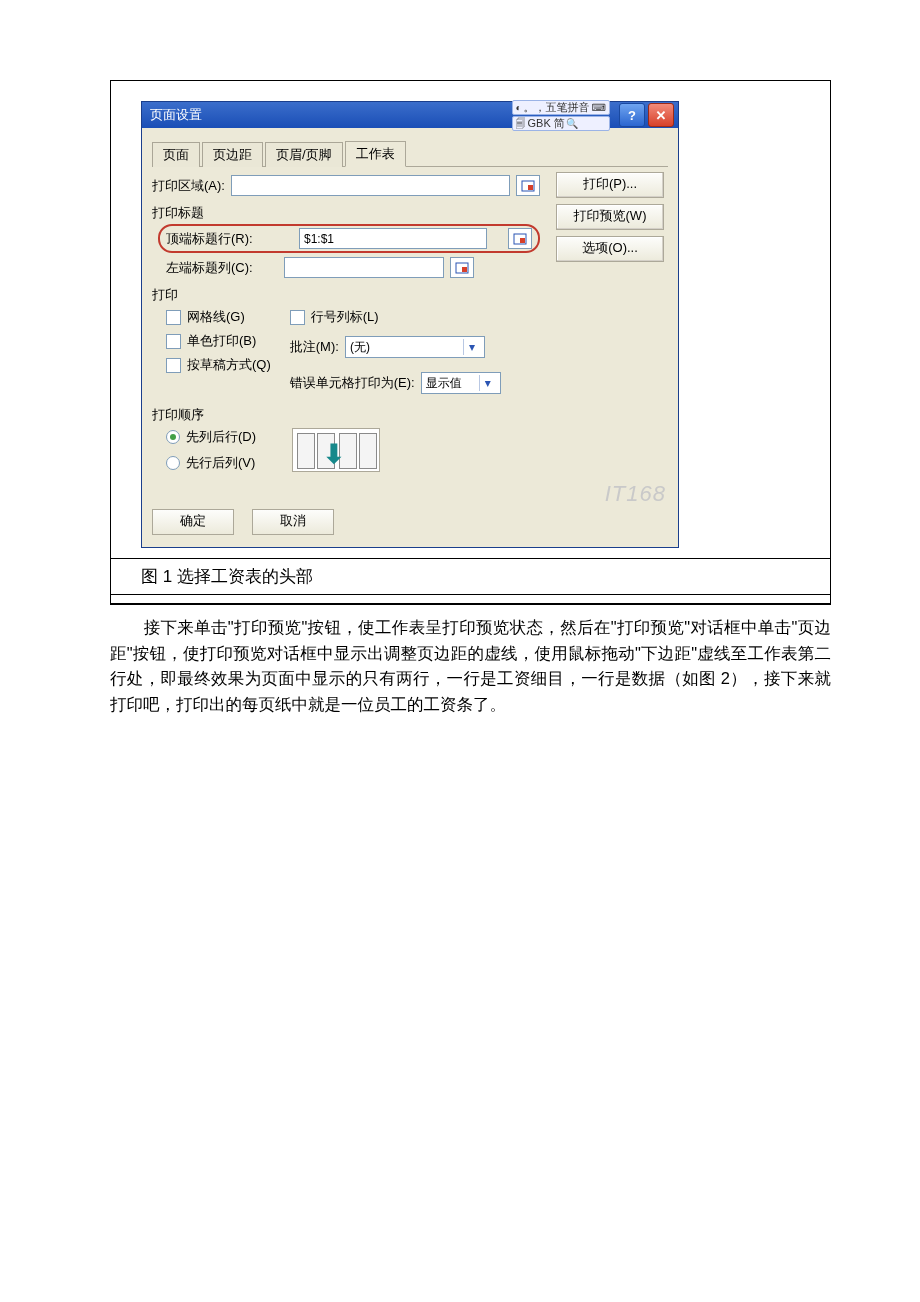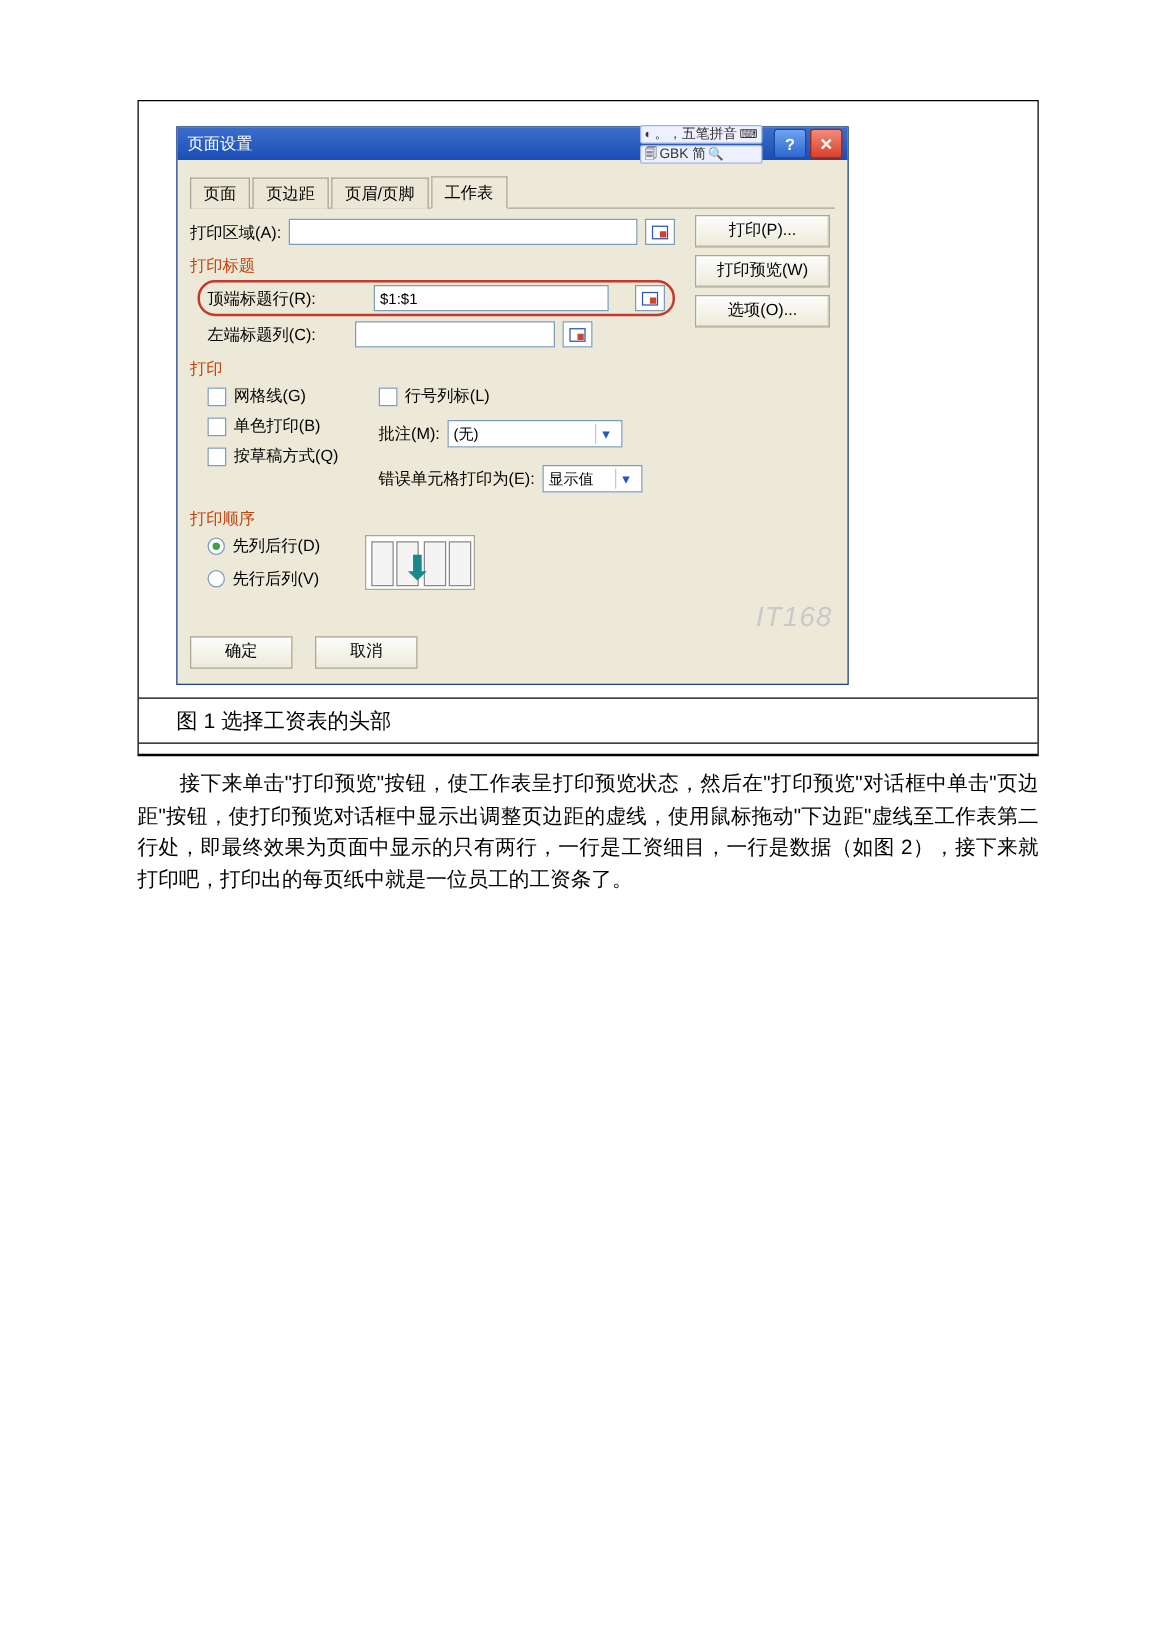--- a/index.html
+++ b/index.html
@@ -25,24 +25,24 @@
 .tab{border:1px solid #aca899;border-bottom:none;padding:3px 10px;margin-right:2px;background:#ece9d8;font-size:13px;position:relative;top:1px}
 .tab.active{background:#ece9d8;border-bottom:1px solid #ece9d8;top:1px;z-index:2}
 .tab.inactive{background:#ece9d8;filter:brightness(0.99)}
 .row{display:flex;align-items:center;margin:4px 0;gap:6px}
 .lbl{color:#000}
 .inp{flex:1;height:19px;border:1px solid #7f9db9;background:#fff;font-size:12px;padding:0 4px;display:flex;align-items:center}
 .pick{width:22px;height:19px;border:1px solid #7f9db9;background:#fff;display:flex;align-items:center;justify-content:center}
 .pick svg{display:block}
 .sidebtns{position:absolute;right:14px;top:44px;display:flex;flex-direction:column;gap:6px}
 .btn{width:106px;height:24px;border:1px solid #aca899;background:linear-gradient(#fdfdfb,#eceadb);font-size:13px;text-align:center;line-height:22px;box-shadow:inset -1px -1px 0 #d4d0c8,inset 1px 1px 0 #fff}
-.group-title{color:#c2410c;font-size:13px;margin:8px 0 2px 0}
+.group-title{color:#000000;font-size:13px;margin:8px 0 2px 0}
 .print-titles{border:2px solid #c23a2e;border-radius:12px;padding:3px 6px 3px 6px;position:relative;width:376px}
 .left-col{width:500px}
-.checks{display:flex;gap:32px;margin-top:4px}
+.checks{display:flex;gap:19px;margin-top:4px}
 .checks-col{display:flex;flex-direction:column;gap:6px}
 .chk{display:flex;align-items:center;gap:6px}
 .chk .box{width:13px;height:13px;border:1px solid #7f9db9;background:#fff}
 .sel{height:20px;border:1px solid #7f9db9;background:#fff;display:flex;align-items:center;padding:0 4px;font-size:12px;min-width:60px}
 .sel .arrow{margin-left:auto;width:16px;height:16px;border-left:1px solid #b9c8e3;display:flex;align-items:center;justify-content:center;color:#2b55b3}
 .order{display:flex;gap:36px;align-items:flex-start;margin-top:4px}
 .radios{display:flex;flex-direction:column;gap:8px}
 .rad{display:flex;align-items:center;gap:6px}
 .rad .circ{width:12px;height:12px;border:1px solid #7f9db9;border-radius:50%;background:#fff;display:flex;align-items:center;justify-content:center}
 .rad .dot{width:6px;height:6px;border-radius:50%;background:#43a047}

